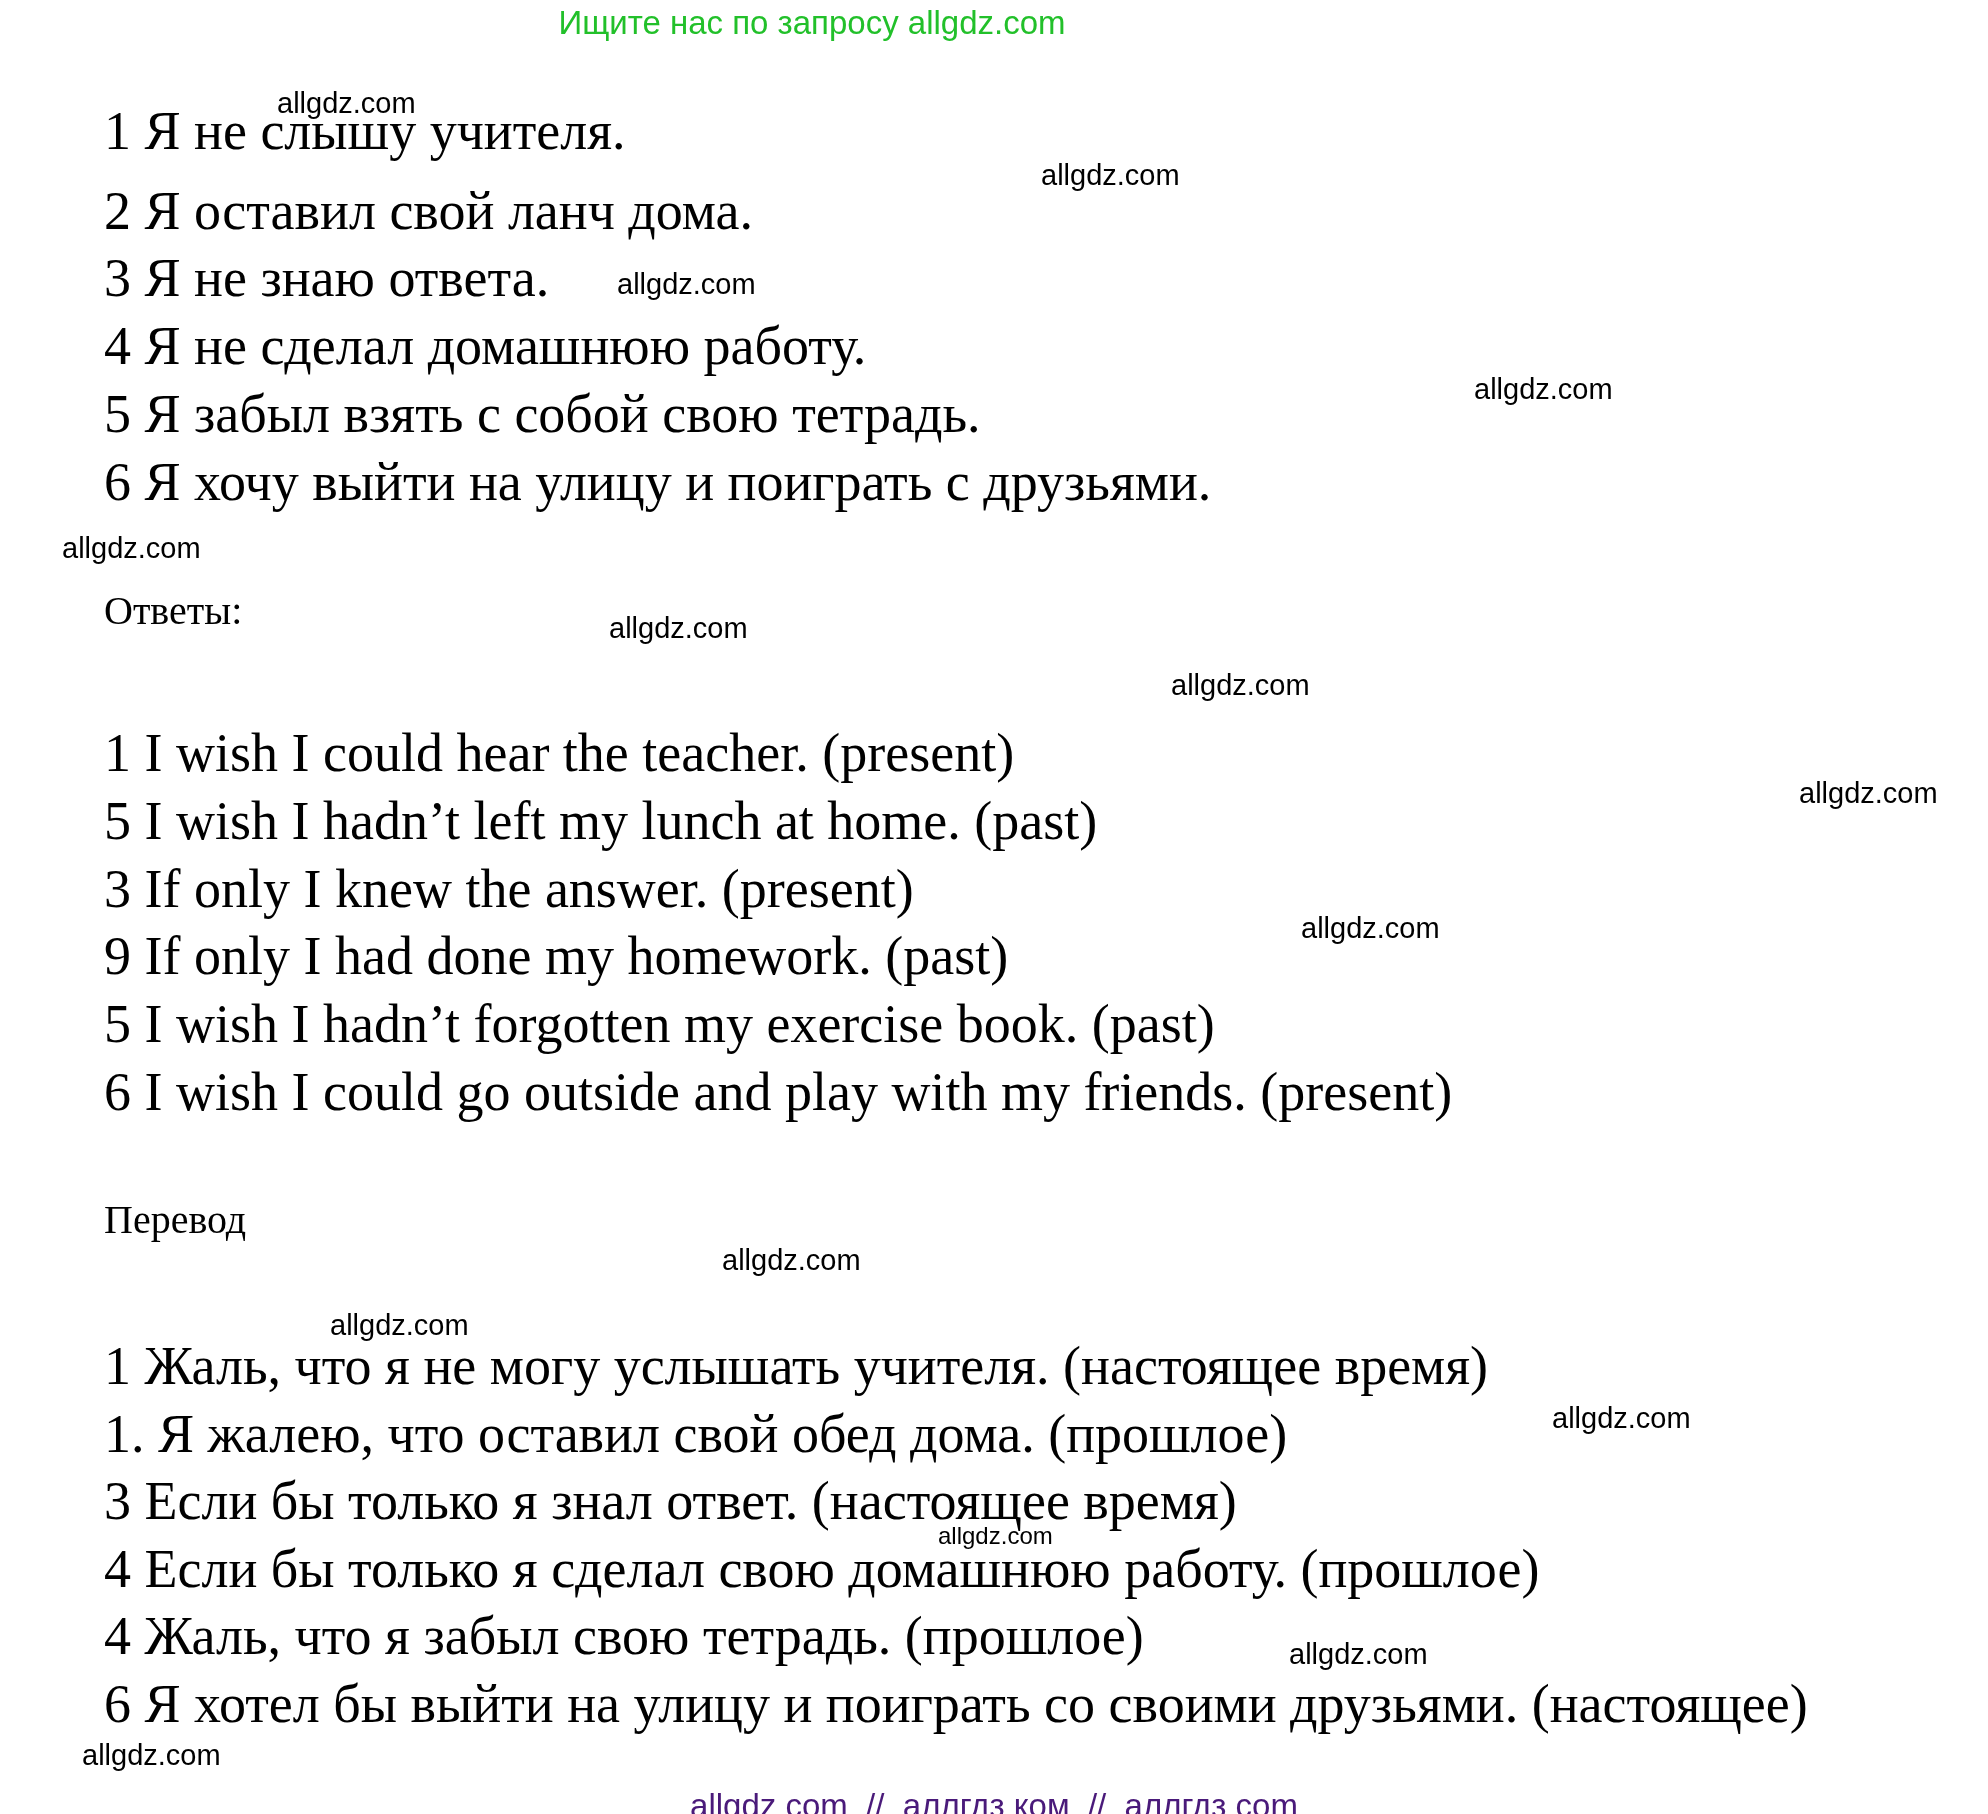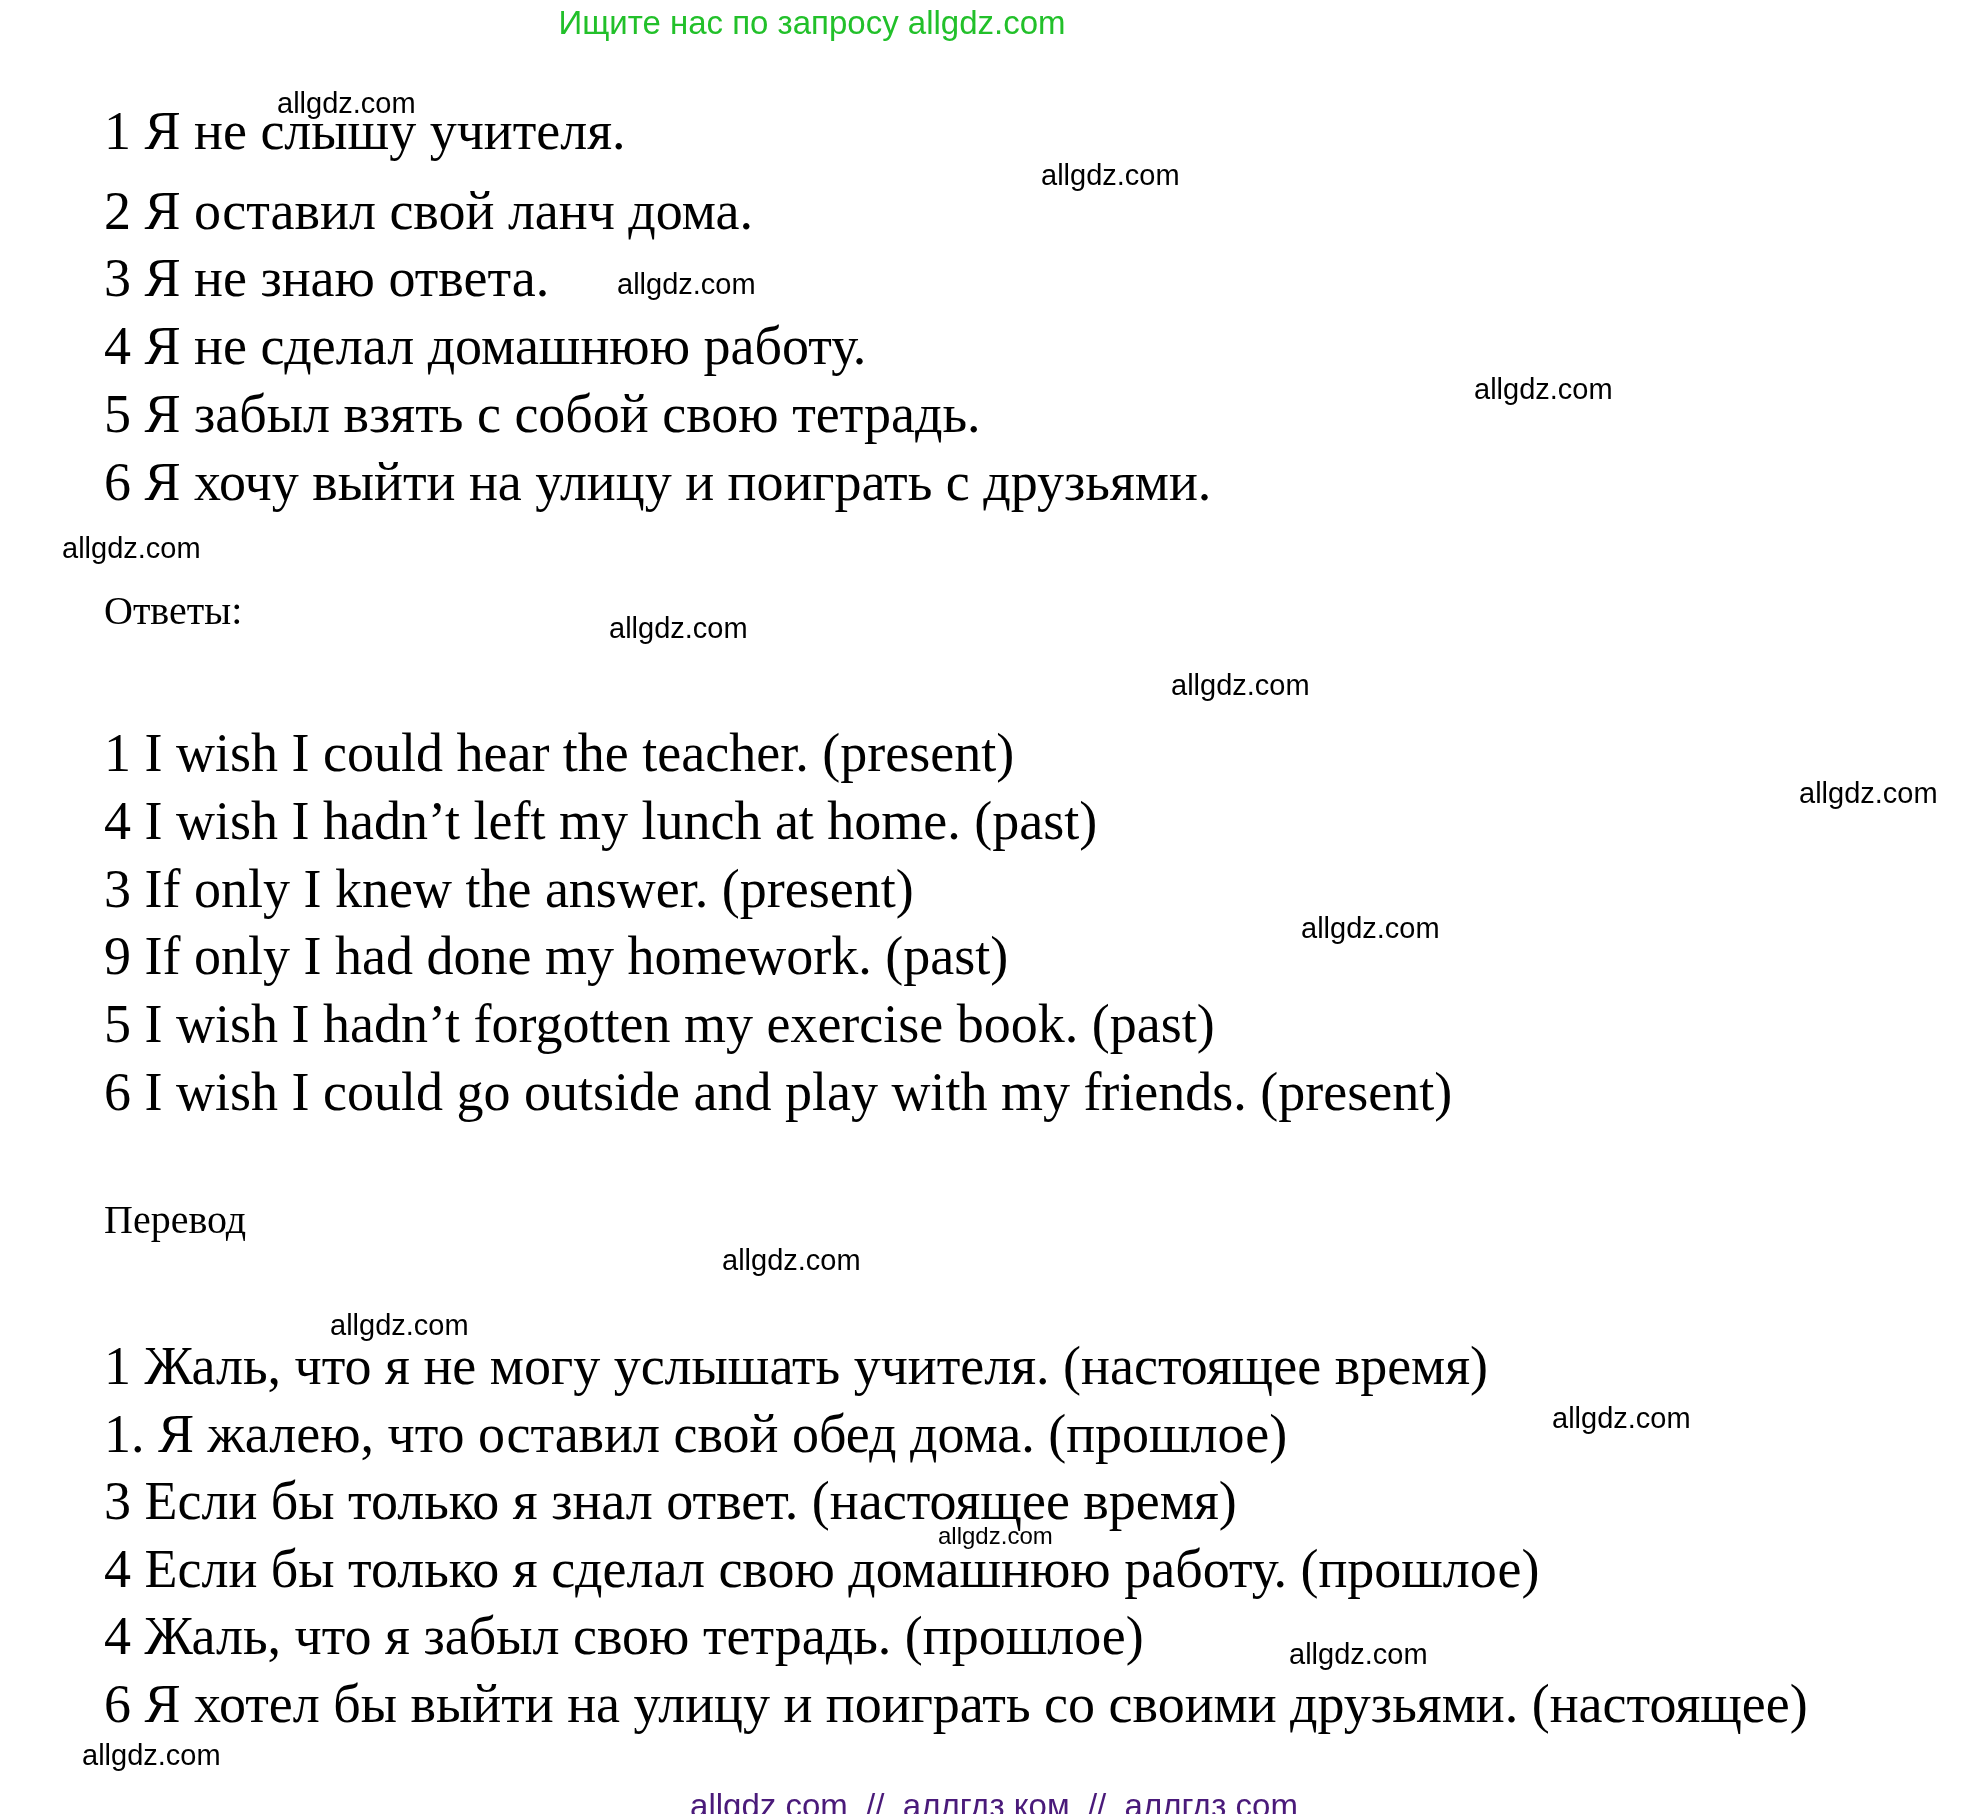--- a/index.html
+++ b/index.html
@@ -22,21 +22,21 @@
 
 <div class="line" style="top:104px">1 Я не слышу учителя.</div>
 <div class="line" style="top:184px">2 Я оставил свой ланч дома.</div>
 <div class="line" style="top:251px">3 Я не знаю ответа.</div>
 <div class="line" style="top:319px">4 Я не сделал домашнюю работу.</div>
 <div class="line" style="top:387px">5 Я забыл взять с собой свою тетрадь.</div>
 <div class="line" style="top:455px">6 Я хочу выйти на улицу и поиграть с друзьями.</div>
 
 <div class="heading" style="top:591px">Ответы:</div>
 <div class="line" style="top:726px">1 I wish I could hear the teacher. (present)</div>
-<div class="line" style="top:794px">4 I wish I hadn’t left my lunch at home. (past)</div>
+<div class="line" style="top:794px">5 I wish I hadn’t left my lunch at home. (past)</div>
 <div class="line" style="top:862px">3 If only I knew the answer. (present)</div>
 <div class="line" style="top:929px">9 If only I had done my homework. (past)</div>
 <div class="line" style="top:997px">5 I wish I hadn’t forgotten my exercise book. (past)</div>
 <div class="line" style="top:1065px">6 I wish I could go outside and play with my friends. (present)</div>
 
 <div class="heading" style="top:1200px">Перевод</div>
 <div class="line" style="top:1339px">1 Жаль, что я не могу услышать учителя. (настоящее время)</div>
 <div class="line" style="top:1407px">1. Я жалею, что оставил свой обед дома. (прошлое)</div>
 <div class="line" style="top:1474px">3 Если бы только я знал ответ. (настоящее время)</div>
 <div class="line" style="top:1542px">4 Если бы только я сделал свою домашнюю работу. (прошлое)</div>

